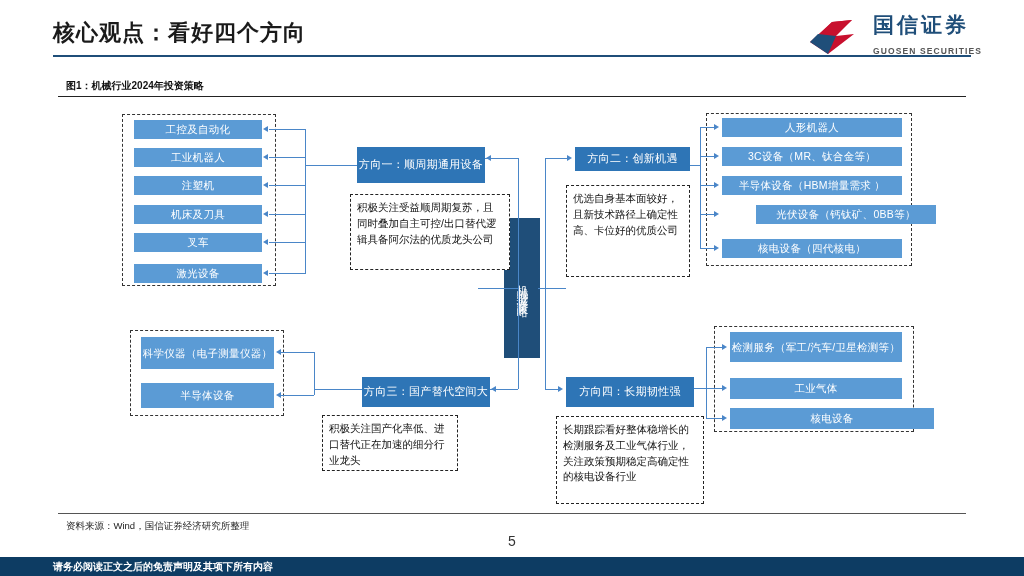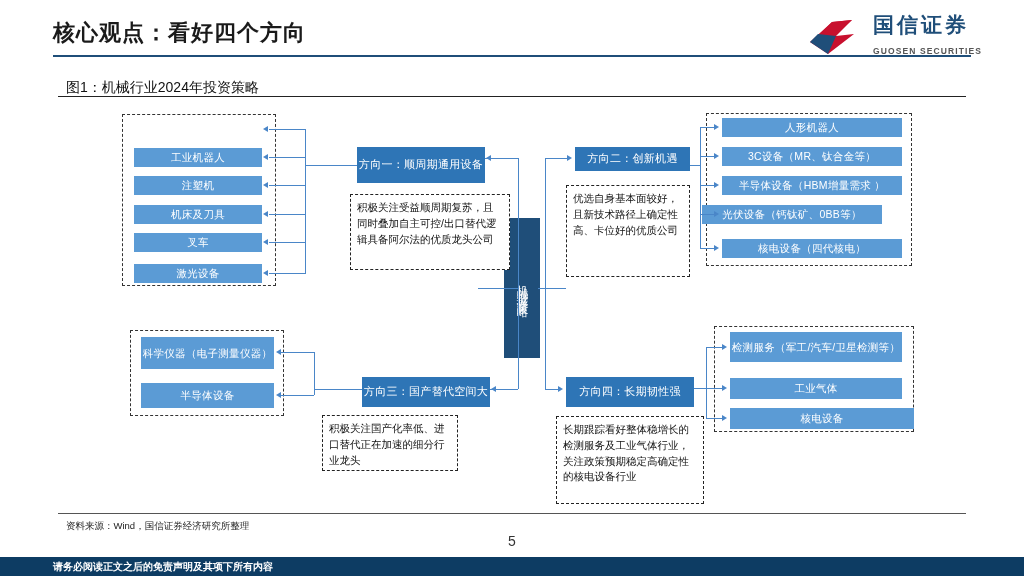--- a/index.html
+++ b/index.html
@@ -20,21 +20,21 @@
     position:absolute;left:53px;top:55px;width:918px;height:2px;background:#1f4e79;
   }
   .logo-wrap{position:absolute;right:42px;top:14px;display:flex;align-items:flex-end;gap:9px;}
   .logo-mark{width:58px;height:40px;}
   .logo-txt{display:flex;flex-direction:column;line-height:1;}
   .logo-cn{font-size:21px;font-weight:bold;color:#1f4e79;letter-spacing:3px;}
   .logo-en{font-size:8.5px;font-weight:bold;color:#555;letter-spacing:1.1px;margin-top:12px;}
 
   
   .fig-cap{
-    position:absolute;left:66px;top:79px;font-size:14px;font-weight:normal;color:#111;
+    position:absolute;left:66px;top:79px;font-size:10px;font-weight:bold;color:#111;
     white-space:nowrap;
   }
   .fig-rule{position:absolute;left:58px;top:96px;width:908px;height:1.4px;background:#222;}
 
   
   .src-rule{position:absolute;left:58px;top:513px;width:908px;height:1px;background:#555;}
   .src-txt{position:absolute;left:66px;top:520px;font-size:9.5px;color:#222;white-space:nowrap;}
   .pagenum{position:absolute;left:0;top:533px;width:1024px;text-align:center;font-size:14px;color:#333;}
   .botbar{position:absolute;left:0;top:557px;width:1024px;height:19px;background:#0d3c63;}
   .botbar span{position:absolute;left:53px;top:3px;font-size:10px;font-weight:bold;color:#fff;white-space:nowrap;}
@@ -88,20 +88,21 @@
     </div>
   </div>
 
   <div class="fig-cap">图1：机械行业2024年投资策略</div>
   <div class="fig-rule"></div>
 
   <div class="center-node" style="left:504px;top:218px;width:36px;height:140px;">机械行业投资策略</div>
 
   <div class="group" style="left:122px;top:114px;width:154px;height:172px;"></div>
 
+  <div class="node" style="left:134px;top:120px;width:128px;height:19px;">工控及自动化</div>
   <div class="node" style="left:134px;top:148px;width:128px;height:19px;">工业机器人</div>
   <div class="node" style="left:134px;top:176px;width:128px;height:19px;">注塑机</div>
   <div class="node" style="left:134px;top:205px;width:128px;height:19px;">机床及刀具</div>
   <div class="node" style="left:134px;top:233px;width:128px;height:19px;">叉车</div>
   <div class="node" style="left:134px;top:264px;width:128px;height:19px;">激光设备</div>
 
   <div class="arw arw-l" style="left:263px;top:126px;"></div>
   <div class="ln lnh" style="left:269px;top:129px;width:36px;"></div>
   <div class="arw arw-l" style="left:263px;top:154px;"></div>
   <div class="ln lnh" style="left:269px;top:157px;width:36px;"></div>
@@ -122,21 +123,21 @@
   <div class="ln lnh" style="left:485px;top:158px;width:33px;"></div>
   <div class="ln lnv" style="left:518px;top:158px;height:130px;"></div>
   <div class="arw arw-l" style="left:486px;top:155px;"></div>
   <div class="ln lnh" style="left:478px;top:288px;width:40px;"></div>
 
   <div class="group" style="left:706px;top:113px;width:206px;height:153px;"></div>
 
   <div class="node" style="left:722px;top:118px;width:180px;height:19px;">人形机器人</div>
   <div class="node" style="left:722px;top:147px;width:180px;height:19px;">3C设备（MR、钛合金等）</div>
   <div class="node" style="left:722px;top:176px;width:180px;height:19px;">半导体设备（HBM增量需求 ）</div>
-  <div class="node" style="left:702px;top:205px;width:180px;height:19px;">光伏设备（钙钛矿、0BB等）</div>
+  <div class="node" style="left:756px;top:205px;width:180px;height:19px;">光伏设备（钙钛矿、0BB等）</div>
   <div class="node" style="left:722px;top:239px;width:180px;height:19px;">核电设备（四代核电）</div>
 
   <div class="ln lnv" style="left:700px;top:127px;height:122px;"></div>
   <div class="ln lnh" style="left:700px;top:127px;width:15px;"></div>
   <div class="arw arw-r" style="left:714px;top:124px;"></div>
   <div class="ln lnh" style="left:700px;top:156px;width:15px;"></div>
   <div class="arw arw-r" style="left:714px;top:153px;"></div>
   <div class="ln lnh" style="left:700px;top:185px;width:15px;"></div>
   <div class="arw arw-r" style="left:714px;top:182px;"></div>
   <div class="ln lnh" style="left:700px;top:214px;width:15px;"></div>
@@ -169,21 +170,21 @@
   <div class="desc" style="left:322px;top:415px;width:136px;height:56px;">积极关注国产化率低、进口替代正在加速的细分行业龙头</div>
 
   <div class="ln lnh" style="left:490px;top:389px;width:28px;"></div>
   <div class="ln lnv" style="left:518px;top:288px;height:101px;"></div>
   <div class="arw arw-l" style="left:491px;top:386px;"></div>
 
   <div class="group" style="left:714px;top:326px;width:200px;height:106px;"></div>
 
   <div class="node" style="left:730px;top:332px;width:172px;height:30px;">检测服务（军工/汽车/卫星检测等）</div>
   <div class="node" style="left:730px;top:378px;width:172px;height:21px;">工业气体</div>
-  <div class="node" style="left:730px;top:408px;width:184px;height:21px;text-align:center;">核电设备</div>
+  <div class="node" style="left:730px;top:408px;width:204px;height:21px;text-align:center;">核电设备</div>
 
   <div class="ln lnv" style="left:706px;top:347px;height:72px;"></div>
   <div class="ln lnh" style="left:706px;top:347px;width:17px;"></div>
   <div class="arw arw-r" style="left:722px;top:344px;"></div>
   <div class="ln lnh" style="left:706px;top:388px;width:17px;"></div>
   <div class="arw arw-r" style="left:722px;top:385px;"></div>
   <div class="ln lnh" style="left:706px;top:418px;width:17px;"></div>
   <div class="arw arw-r" style="left:722px;top:415px;"></div>
   <div class="ln lnh" style="left:694px;top:388px;width:12px;"></div>
 

